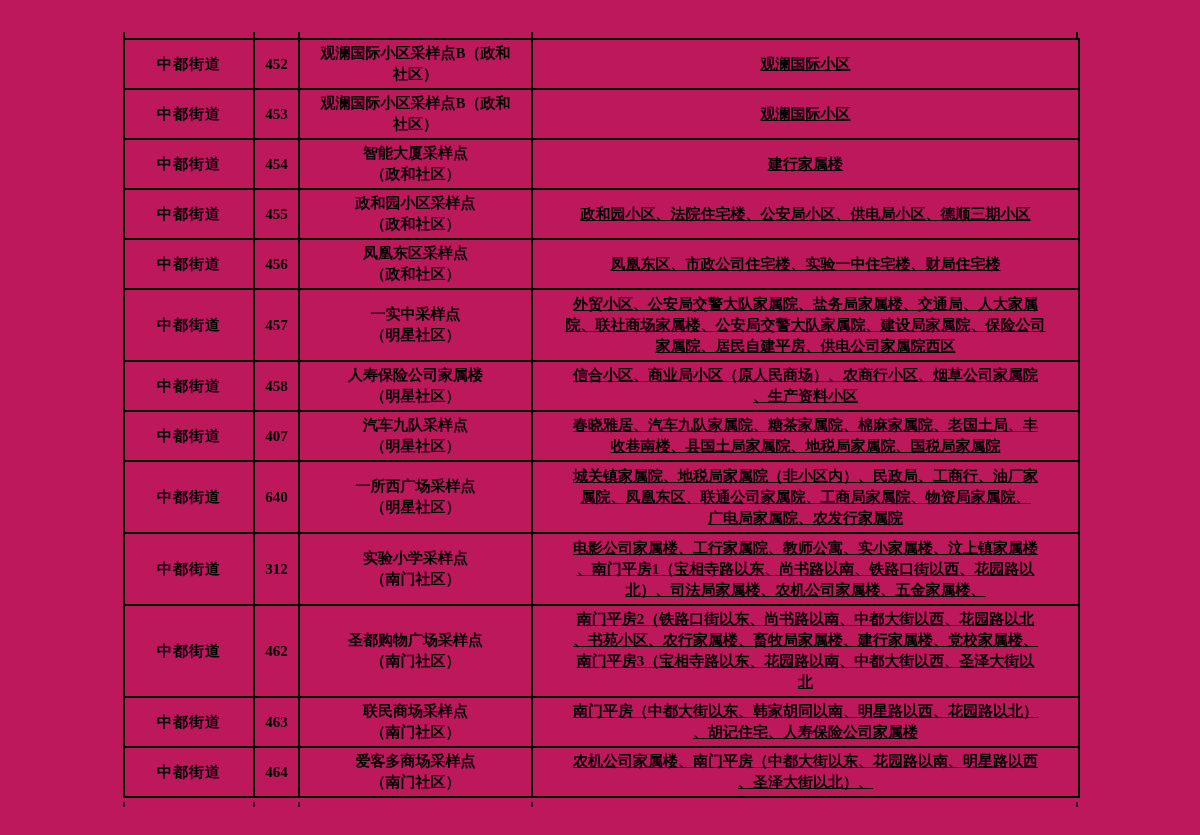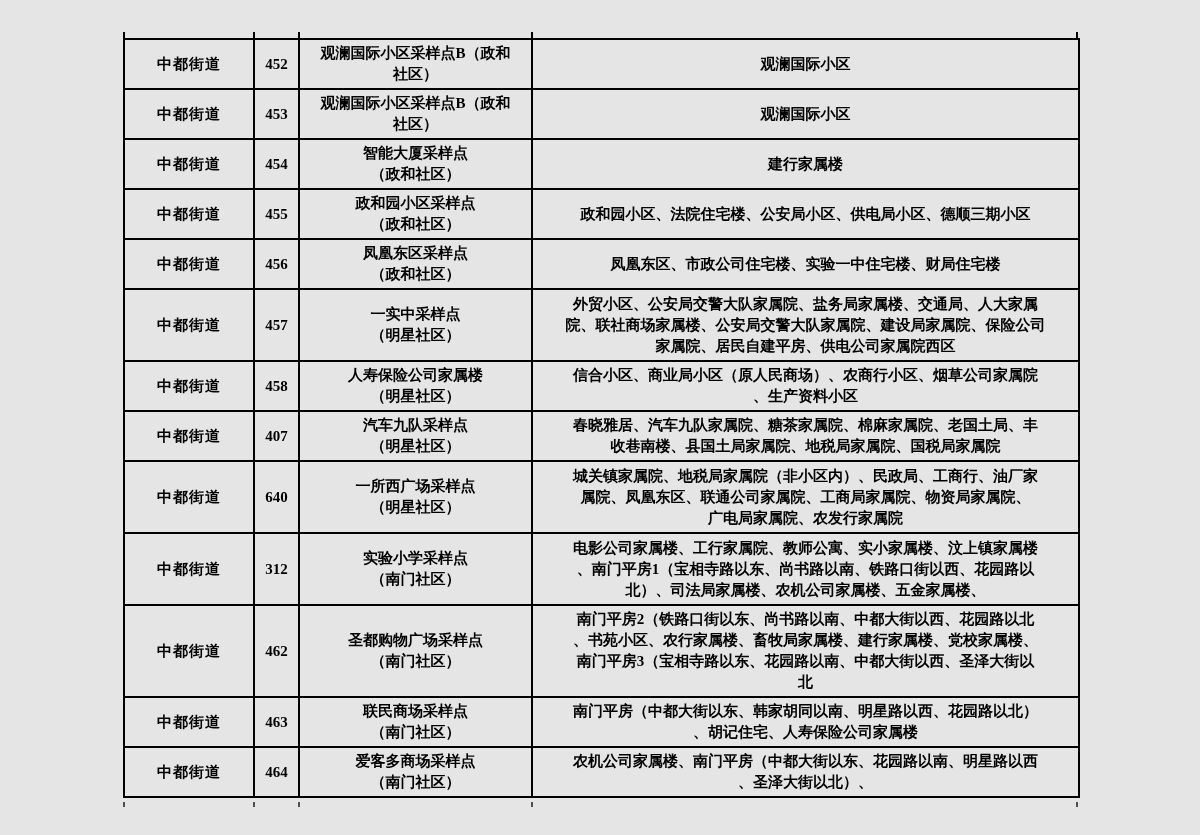--- a/index.html
+++ b/index.html
@@ -7,21 +7,21 @@
     margin: 0; padding: 0;
     width: 1200px; height: 835px;
     background: #ffffff;
     font-family: "Liberation Serif", "DejaVu Serif", serif;
     color: #000;
   }
   .page {
     position: relative;
     width: 1200px; height: 835px;
     overflow: hidden;
-    background: #e5e5e5;
+    background: #be185d;
   }
   .table-wrap {
     position: absolute;
     left: 123px; top: 38px;
     width: 955px;
   }
   table.sampling {
     border-collapse: collapse;
     table-layout: fixed;
     width: 955px;
@@ -37,21 +37,21 @@
     white-space: pre-line;
     overflow: hidden;
   }
   col.c-street { width: 130px; }
   col.c-no     { width: 45px;  }
   col.c-site   { width: 233px; }
   col.c-cov    { width: 547px; }
   td.c-street { font-size: 15px; letter-spacing: 1px; }
   td.c-no     { font-size: 16px; margin-top: 36px; }
   td.c-site   { padding: 3px 6px; min-height: 42px; }
-  td.c-cov    { padding: 3px 6px; }
+  td.c-cov    { padding: 3px 6px; text-decoration: underline; }
   tr.row-2 td { height: 48px; }
   tr.row-3 td { height: 72px; }
   tr.row-4 td { height: 88px; }
   
   .stub {
     position: absolute;
     width: 2px; height: 6px;
     background: #000;
   }
   .stub.top { top: -6px; }

